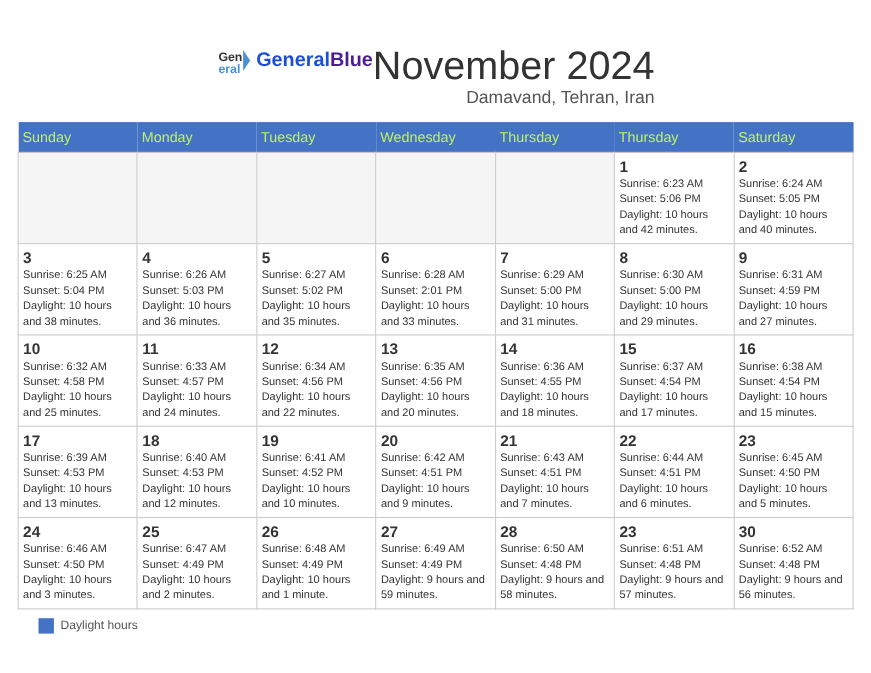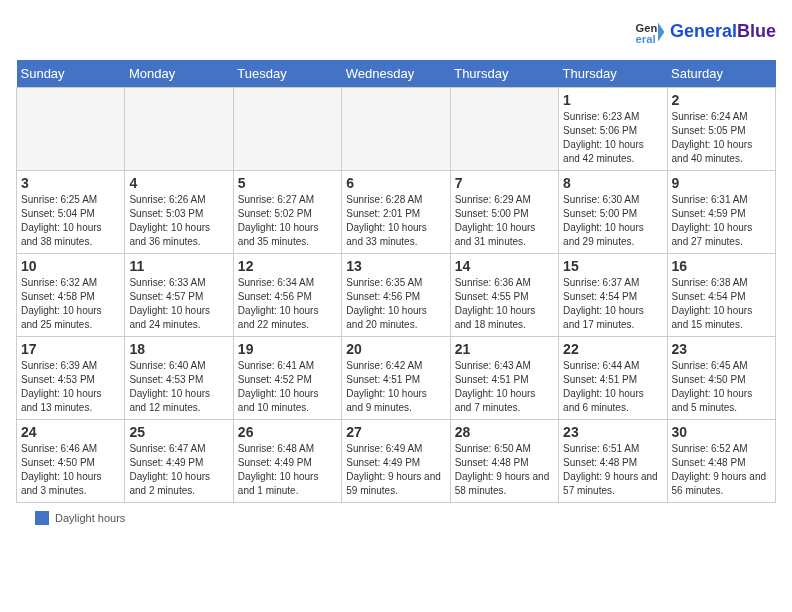--- a/index.html
+++ b/index.html
@@ -5,23 +5,24 @@
     * { box-sizing: border-box; margin: 0; padding: 0; }
     body {
       font-family: Arial, sans-serif;
       background: #fff;
       width: 792px;
       min-height: 612px;
       padding: 16px;
     }
     .header {
       display: flex;
-      justify-content: flex-end;
+      justify-content: center;
       align-items: flex-start;
       margin-bottom: 12px;
+      margin-top: 23px;
     }
     .logo {
       display: flex;
       align-items: center;
     }
     .logo-text {
       font-size: 18px;
       font-weight: bold;
       color: #333;
       line-height: 1.1;
@@ -46,21 +47,21 @@
       font-size: 16px;
       color: #555;
     }
     table {
       width: 100%;
       border-collapse: collapse;
       font-size: 11px;
     }
     th {
       background-color: #4472c4;
-      color: #ffffff;
+      color: #bef264;
       padding: 6px 4px;
       text-align: left;
       font-size: 13px;
       font-weight: normal;
     }
     td {
       border: 1px solid #ccc;
       vertical-align: top;
       padding: 4px;
       width: calc(100% / 7);
@@ -110,20 +111,24 @@
       <text x="2" y="20" font-size="14" font-weight="bold" fill="#333">Gen</text>
       <text x="2" y="34" font-size="14" font-weight="bold" fill="#4a90d9">eral</text>
       <polygon points="30,8 38,20 30,32" fill="#4a90d9"></polygon>
     </svg>
     <div>
       <div class="logo-text">
         <span style="color:#1d4ed8">General</span><span>Blue</span>
       </div>
     </div>
   </div>
+  <div class="title-block">
+    <div class="month-title">November 2024</div>
+    <div class="location-title">Damavand, Tehran, Iran</div>
+  </div>
 </div>
 
 <table>
   <thead>
     <tr>
     <th>Sunday</th>
         <th>Monday</th>
         <th>Tuesday</th>
         <th>Wednesday</th>
         <th>Thursday</th>

